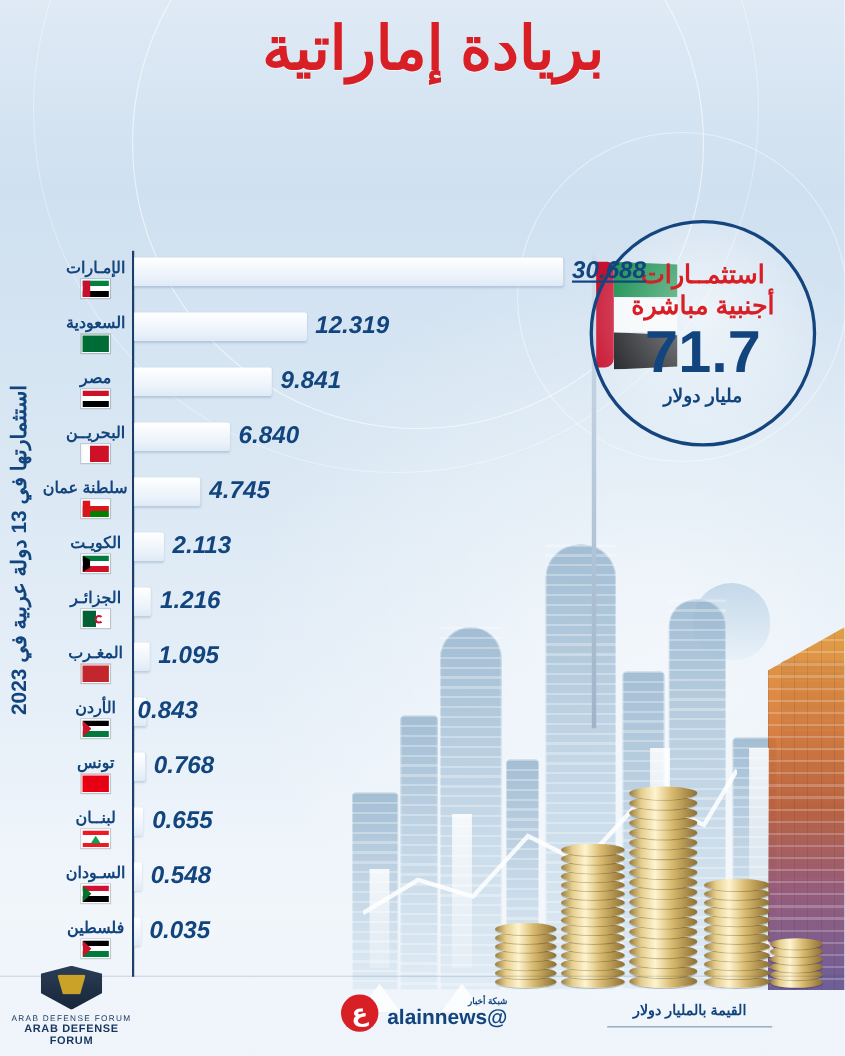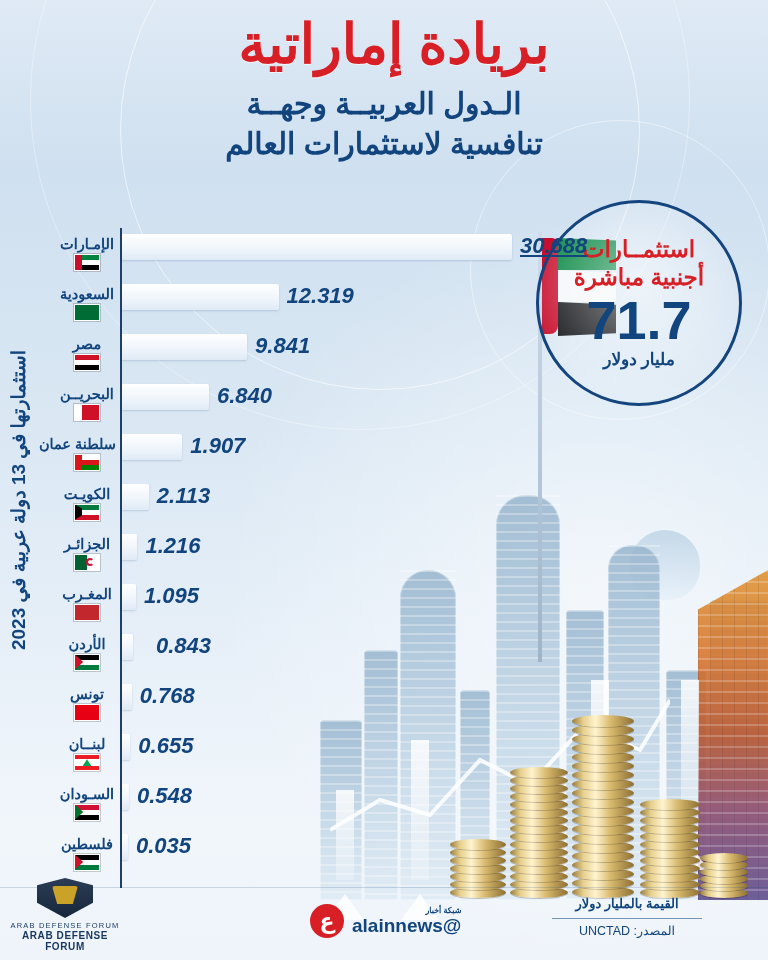--- a/index.html
+++ b/index.html
@@ -329,24 +329,20 @@
       <div class="coin" style="width:48px;height:10px;bottom:7px;"></div>
       <div class="coin" style="width:48px;height:10px;bottom:14px;"></div>
       <div class="coin" style="width:48px;height:10px;bottom:21px;"></div>
       <div class="coin" style="width:48px;height:10px;bottom:28px;"></div>
       <div class="coin" style="width:48px;height:10px;bottom:35px;"></div>
     </div>
   </div>
 
   <div class="head">
     <div class="h-main">بريادة إماراتية</div>
-    <div class="h-sub">
-      <div>الـدول العربيــة وجهــة</div>
-      <div>تنافسية لاستثمارات العالم</div>
-    </div>
   </div>
 
   <div class="badge">
     <div class="badge-t1">استثمــارات</div>
     <div class="badge-t1">أجنبية مباشرة</div>
     <div class="badge-num">71.7</div>
     <div class="badge-t2">مليار دولار</div>
   </div>
 
   <div class="chart">
@@ -387,21 +383,21 @@
           <div class="val" style="left: 158.926px;">6.840</div>
         </div>
         <div class="row" style="top: 200px;">
           <div class="rowlabel">
             <div class="cname">سلطنة عمان</div>
             <div class="flagbox" style="background: linear-gradient(rgb(255, 255, 255) 0px, rgb(255, 255, 255) 33.3%, rgb(219, 22, 27) 33.3%, rgb(219, 22, 27) 66.6%, rgb(0, 128, 0) 66.6%, rgb(0, 128, 0) 100%);">
               <div style="position: absolute; left: 0px; top: 0px; width: 30%; height: 100%; background: rgb(219, 22, 27);"></div>
             </div>
           </div>
           <div class="bar" style="width: 60.3021px;"></div>
-          <div class="val" style="left: 132.302px;">1.907</div>
+          <div class="val" style="left: 132.302px;">4.745</div>
         </div>
         <div class="row" style="top: 250px;">
           <div class="rowlabel">
             <div class="cname">الكويـت</div>
             <div class="flagbox" style="background: linear-gradient(rgb(0, 122, 61) 0px, rgb(0, 122, 61) 33.3%, rgb(255, 255, 255) 33.3%, rgb(255, 255, 255) 66.6%, rgb(206, 17, 38) 66.6%, rgb(206, 17, 38) 100%);">
               <div style="position: absolute; left: 0px; top: 0px; width: 30%; height: 100%; background: rgb(0, 0, 0); clip-path: polygon(0px 0px, 100% 28%, 100% 72%, 0px 100%);"></div>
             </div>
           </div>
           <div class="bar" style="width: 26.8532px;"></div>
           <div class="val" style="left: 98.8532px;">2.113</div>
@@ -425,21 +421,21 @@
           <div class="val" style="left: 85.9159px;">1.095</div>
         </div>
         <div class="row" style="top: 400px;">
           <div class="rowlabel">
             <div class="cname">الأردن</div>
             <div class="flagbox" style="background: linear-gradient(rgb(0, 0, 0) 0px, rgb(0, 0, 0) 33.3%, rgb(255, 255, 255) 33.3%, rgb(255, 255, 255) 66.6%, rgb(0, 122, 61) 66.6%, rgb(0, 122, 61) 100%);">
               <div style="position: absolute; left: 0px; top: 0px; width: 34%; height: 100%; background: rgb(206, 17, 38); clip-path: polygon(0px 0px, 100% 50%, 0px 100%);"></div>
             </div>
           </div>
           <div class="bar" style="width: 10.7133px;"></div>
-          <div class="val" style="left: 98px;">0.843</div>
+          <div class="val" style="left: 67px;">0.843</div>
         </div>
         <div class="row" style="top: 450px;">
           <div class="rowlabel">
             <div class="cname">تونس</div>
             <div class="flagbox" style="background: rgb(231, 0, 19);"></div>
           </div>
           <div class="bar" style="width: 9.76017px;"></div>
           <div class="val" style="left: 81.7602px;">0.768</div>
         </div>
         <div class="row" style="top: 500px;">
@@ -475,21 +471,20 @@
       </div>
   </div>
 
   <div class="vertical-cap">استثمارتها في 13 دولة عربية في 2023</div>
 
   <div class="footer-line"></div>
 
   <div class="src">
     <div class="l1">القيمة بالمليار دولار</div>
     <div class="hr"></div>
-    <div class="l2">المصدر: UNCTAD</div>
   </div>
 
   <div class="brand">
     <div class="brand-mark">ع</div>
     <div class="brand-txt">
       <span class="brand-sm">شبكة أخبار</span>
       <span>@alainnews</span>
     </div>
   </div>
 

